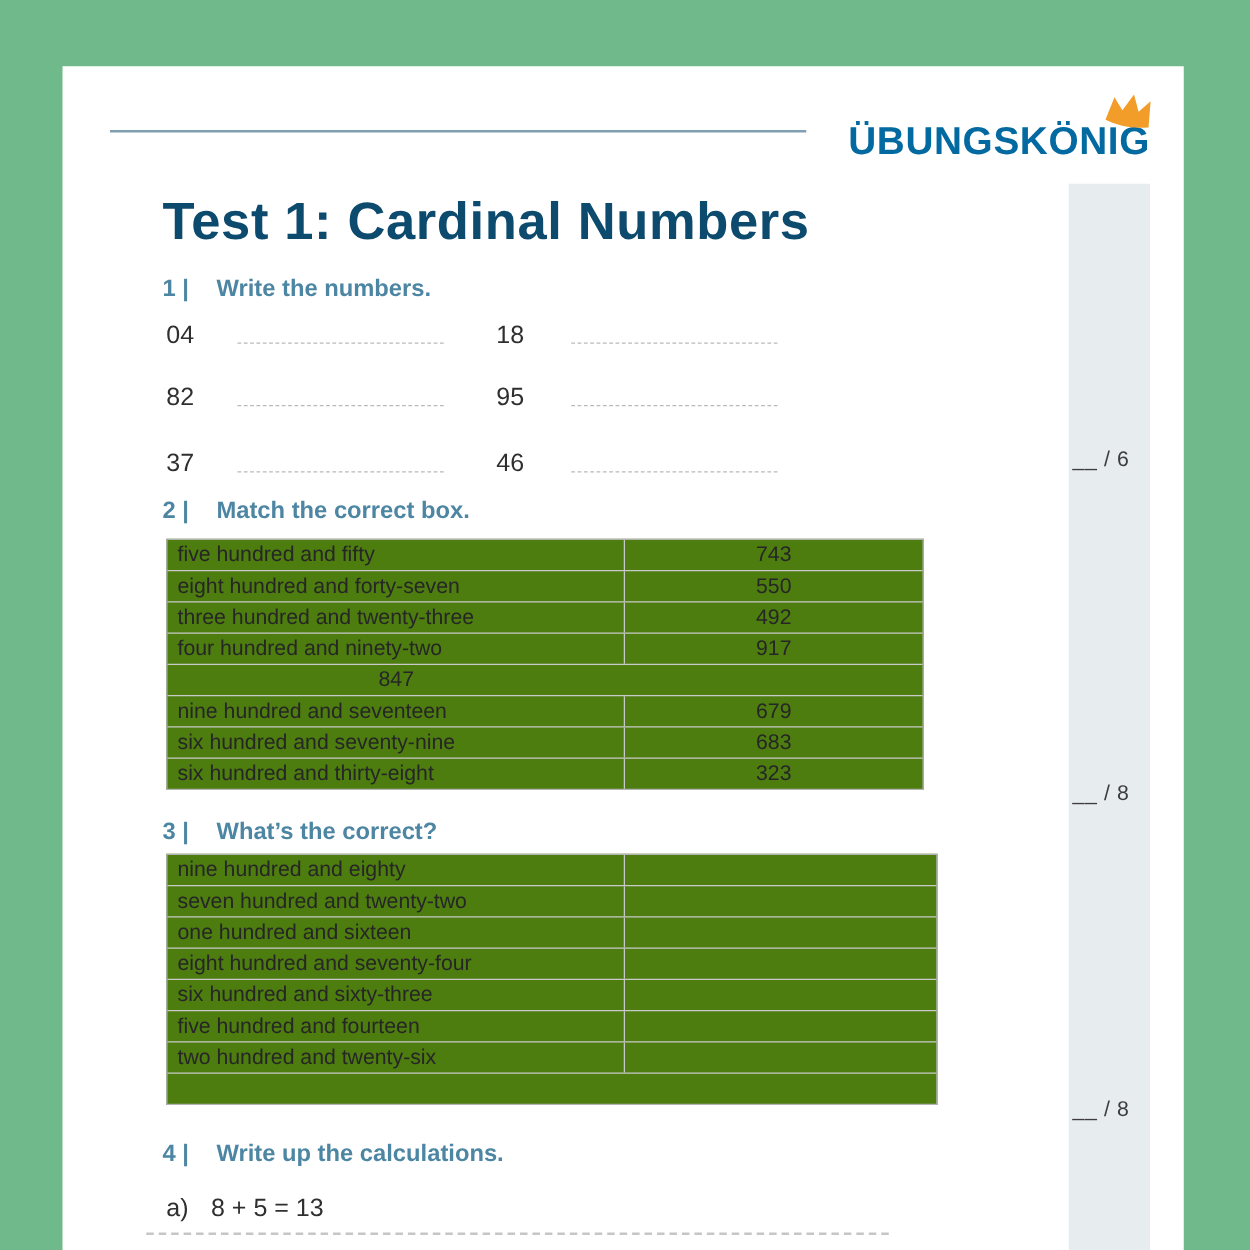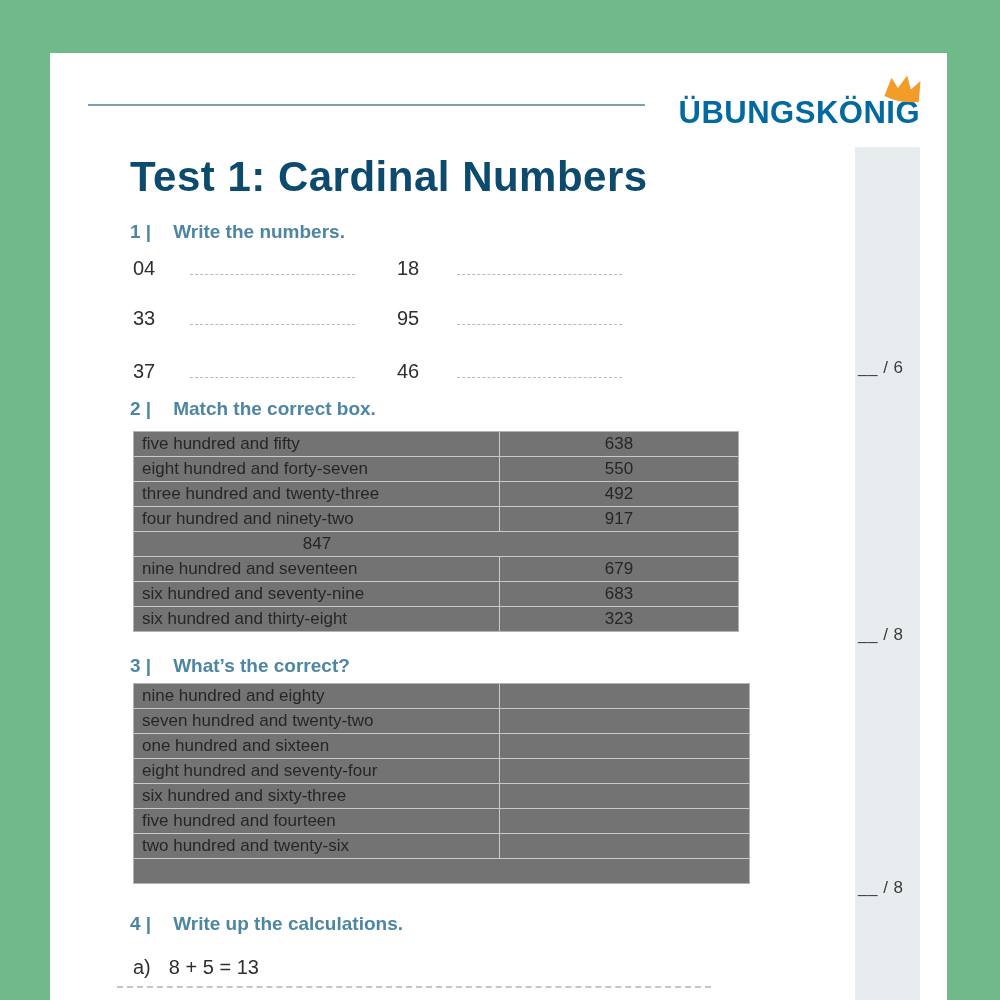--- a/index.html
+++ b/index.html
@@ -49,21 +49,21 @@
     position:absolute;left:83px;width:604px;height:24px;
     font-size:20px;color:#2f2f2f;
   }
   #ex1r1{top:204px;} #ex1r2{top:254px;} #ex1r3{top:307px;}
   .ex1row .n1{position:absolute;left:0;top:0;}
   .ex1row .n2{position:absolute;left:264px;top:0;}
   .ex1row .wl1{position:absolute;left:57px;top:17px;width:165px;border-bottom:1px dashed #b9b9b9;}
   .ex1row .wl2{position:absolute;left:324px;top:17px;width:165px;border-bottom:1px dashed #b9b9b9;}
 
   .wtable{
-    position:absolute;border:1px solid #b3b3b3;background:#737373;
+    position:absolute;border:1px solid #b3b3b3;background:#4d7c0f;
   }
   #table2{left:83px;top:378px;width:604px;}
   #table3{left:83px;top:630px;width:615px;}
   .trow{display:grid;height:24px;}
   #table2 .trow{grid-template-columns:366px 1fr;}
   #table3 .trow{grid-template-columns:366px 1fr;}
   .trow + .trow{border-top:1px solid #c9c9c9;}
   .cell-words{
     padding-left:8px;font-size:17px;line-height:23px;color:#262626;
     border-right:1px solid #c9c9c9;white-space:nowrap;overflow:hidden;
@@ -106,41 +106,41 @@
     <span>Write the numbers.</span>
   </div>
 
   <div class="ex1row" id="ex1r1">
     <span class="n1">04</span>
     <span class="wl1"></span>
     <span class="n2">18</span>
     <span class="wl2"></span>
   </div>
   <div class="ex1row" id="ex1r2">
-    <span class="n1">33</span>
+    <span class="n1">82</span>
     <span class="wl1"></span>
     <span class="n2">95</span>
     <span class="wl2"></span>
   </div>
   <div class="ex1row" id="ex1r3">
     <span class="n1">37</span>
     <span class="wl1"></span>
     <span class="n2">46</span>
     <span class="wl2"></span>
   </div>
 
   <div class="sec" id="sec2">
     <span>2 |</span>
     <span>Match the correct box.</span>
   </div>
 
   <div class="wtable" id="table2">
     <div class="trow">
       <div class="cell-words">five hundred and fifty</div>
-      <div class="cell-num">638</div>
+      <div class="cell-num">743</div>
     </div>
     <div class="trow">
       <div class="cell-words">eight hundred and forty-seven</div>
       <div class="cell-num">550</div>
     </div>
     <div class="trow">
       <div class="cell-words">three hundred and twenty-three</div>
       <div class="cell-num">492</div>
     </div>
     <div class="trow">

